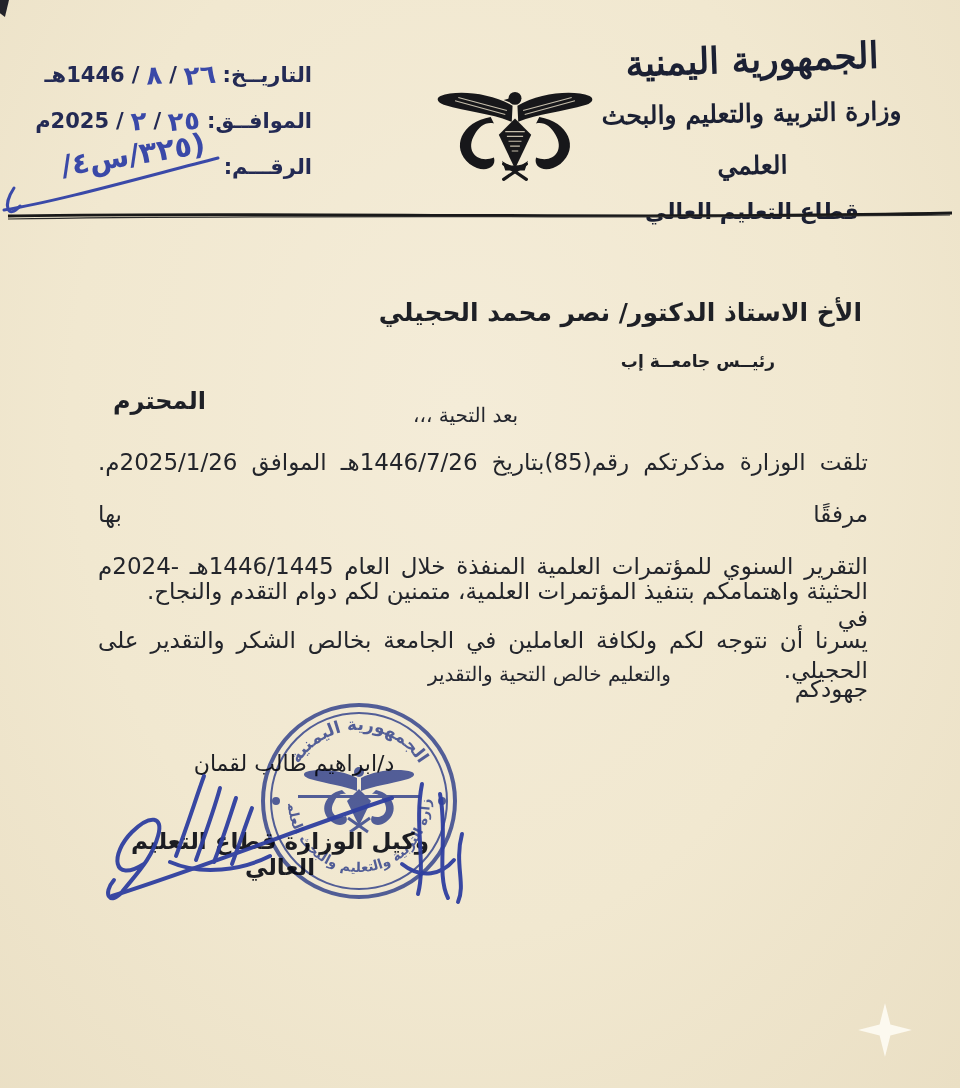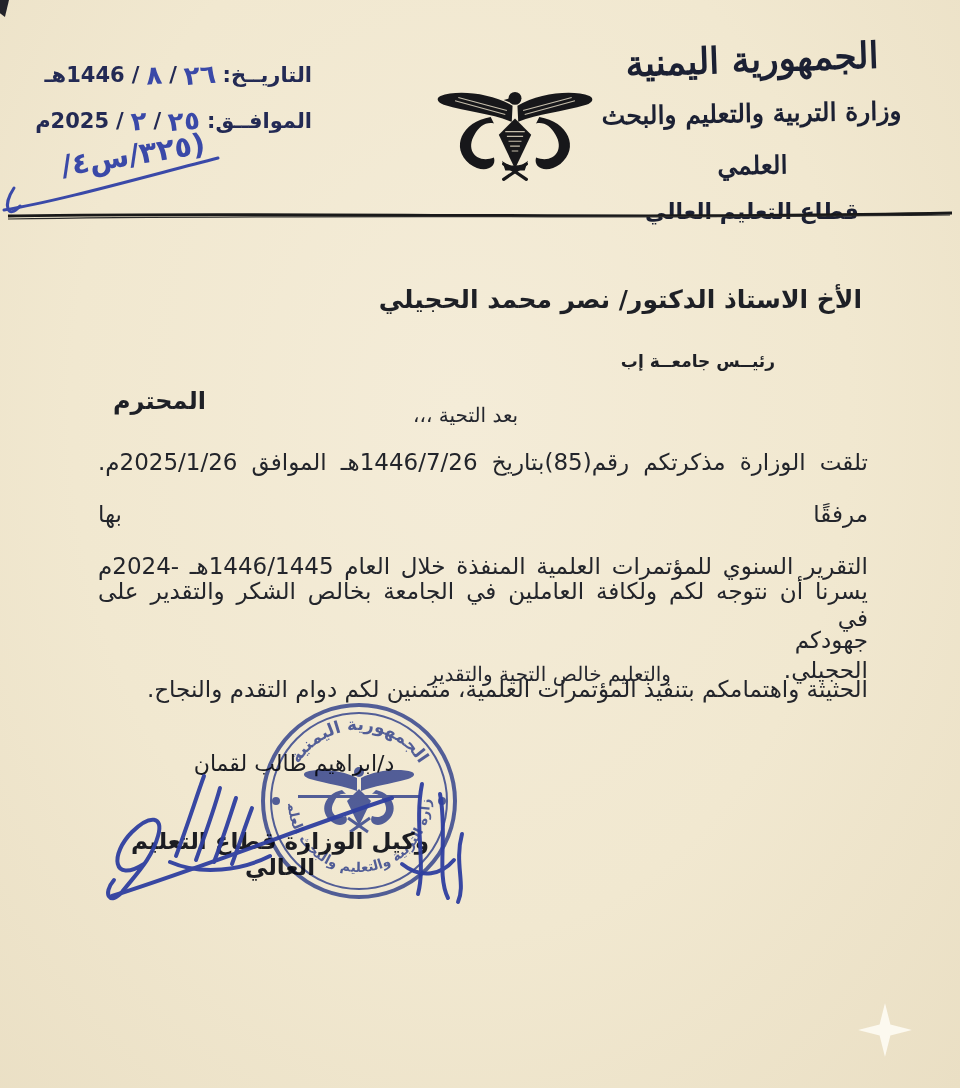--- a/index.html
+++ b/index.html
@@ -19,21 +19,21 @@
   
   .ref{position:absolute;top:52px;right:648px;width:312px;color:#232a54;}
   .ref-row{display:flex;align-items:center;gap:7px;height:46px;font-weight:bold;font-size:21px;}
   .hand{color:#3a49a8;font-size:26px;font-weight:bold;transform:rotate(-5deg);}
   .ref-num-hand{position:absolute;left:6px;top:142px;width:200px;color:#3a49a8;font-size:29px;
         font-weight:bold;transform:rotate(-9deg);direction:rtl;white-space:nowrap;}
   .ref-num-svg{position:absolute;left:0;top:148px;width:225px;height:75px;}
   
   .separator{position:absolute;left:0;top:203px;width:960px;height:22px;}
   
-  .addressee1{position:absolute;top:285px;right:98px;font-size:25px;font-weight:bold;color:#1e2026;}
+  .addressee1{position:absolute;top:298px;right:98px;font-size:25px;font-weight:bold;color:#1e2026;}
   .addressee2{position:absolute;top:351px;right:185px;font-size:17px;font-weight:bold;color:#1e2026;}
   .honorific{position:absolute;top:355px;left:113px;font-size:24px;font-weight:bold;color:#1e2026;margin-top:32px;}
   .salutation{position:absolute;top:403px;left:413px;font-family:"DejaVu Serif",serif;
         font-size:20px;color:#24262e;}
   .para{position:absolute;right:92px;left:98px;direction:rtl;color:#23252b;
         font-size:23px;font-weight:normal;}
   .p1{top:436px;}
   .p2{top:567px;}
   .line{line-height:52px;}
   .p2 .line{line-height:49px;}
@@ -99,20 +99,23 @@
       <span>1446هـ</span>
     </div>
     <div class="ref-row">
       <span>الموافــق:</span>
       <span class="hand">٢٥</span>
       <span>/</span>
       <span class="hand">٢</span>
       <span>/</span>
       <span>2025م</span>
     </div>
+    <div class="ref-row">
+      <span>الرقـــم:</span>
+    </div>
   </div>
   <div class="ref-num-hand">(٣٢٥/س٤/</div>
   <svg class="ref-num-svg" viewBox="0 0 225 75">
     <g stroke="#3a49a8" stroke-width="3" fill="none" stroke-linecap="round">
       <path d="M4,62 C55,54 140,30 218,10"></path>
       <path d="M14,40 C2,58 8,72 20,58"></path>
     </g>
   </svg>
 
   <svg class="separator" viewBox="0 0 960 22">
@@ -124,22 +127,22 @@
   <div class="addressee2">رئيــس جامعــة إب</div>
   <div class="honorific">المحترم</div>
   <div class="salutation">بعد التحية ،،،</div>
 
   <div class="para p1">
     <div class="line line-fill">تلقت الوزارة مذكرتكم رقم(85)بتاريخ 1446/7/26هـ الموافق 2025/1/26م. مرفقًا بها</div>
     <div class="line line-fill">التقرير السنوي للمؤتمرات العلمية المنفذة خلال العام 1446/1445هـ -2024م في</div>
     <div class="line line-end">الحجيلي.</div>
   </div>
   <div class="para p2">
+    <div class="line line-end">الحثيثة واهتمامكم بتنفيذ المؤتمرات العلمية، متمنين لكم دوام التقدم والنجاح.</div>
     <div class="line line-fill">يسرنا أن نتوجه لكم ولكافة العاملين في الجامعة بخالص الشكر والتقدير على جهودكم</div>
-    <div class="line line-end">الحثيثة واهتمامكم بتنفيذ المؤتمرات العلمية، متمنين لكم دوام التقدم والنجاح.</div>
   </div>
   <div class="closing">والتعليم خالص التحية والتقدير</div>
 
   <div class="sig-name">د/ابراهيم طالب لقمان</div>
   <div class="sig-title">وكيل الوزارة قطاع التعليم العالي</div>
 
   <svg class="stamp" viewBox="0 0 202 202">
     <g fill="none" stroke="#3a4dab">
       <circle cx="101" cy="101" r="96" stroke-width="4"></circle>
       <circle cx="101" cy="101" r="88" stroke-width="2"></circle>

